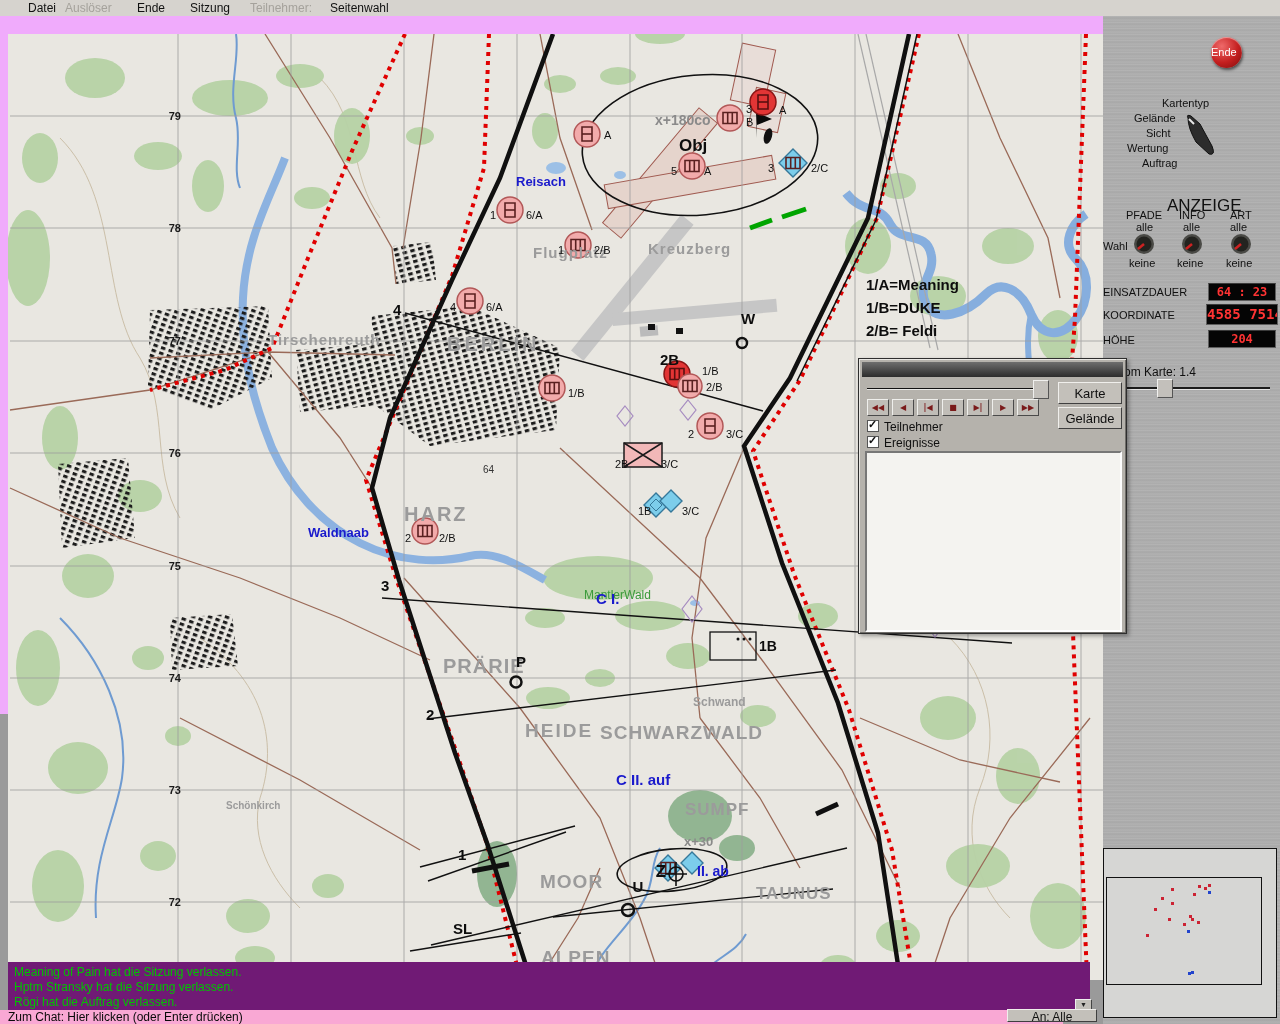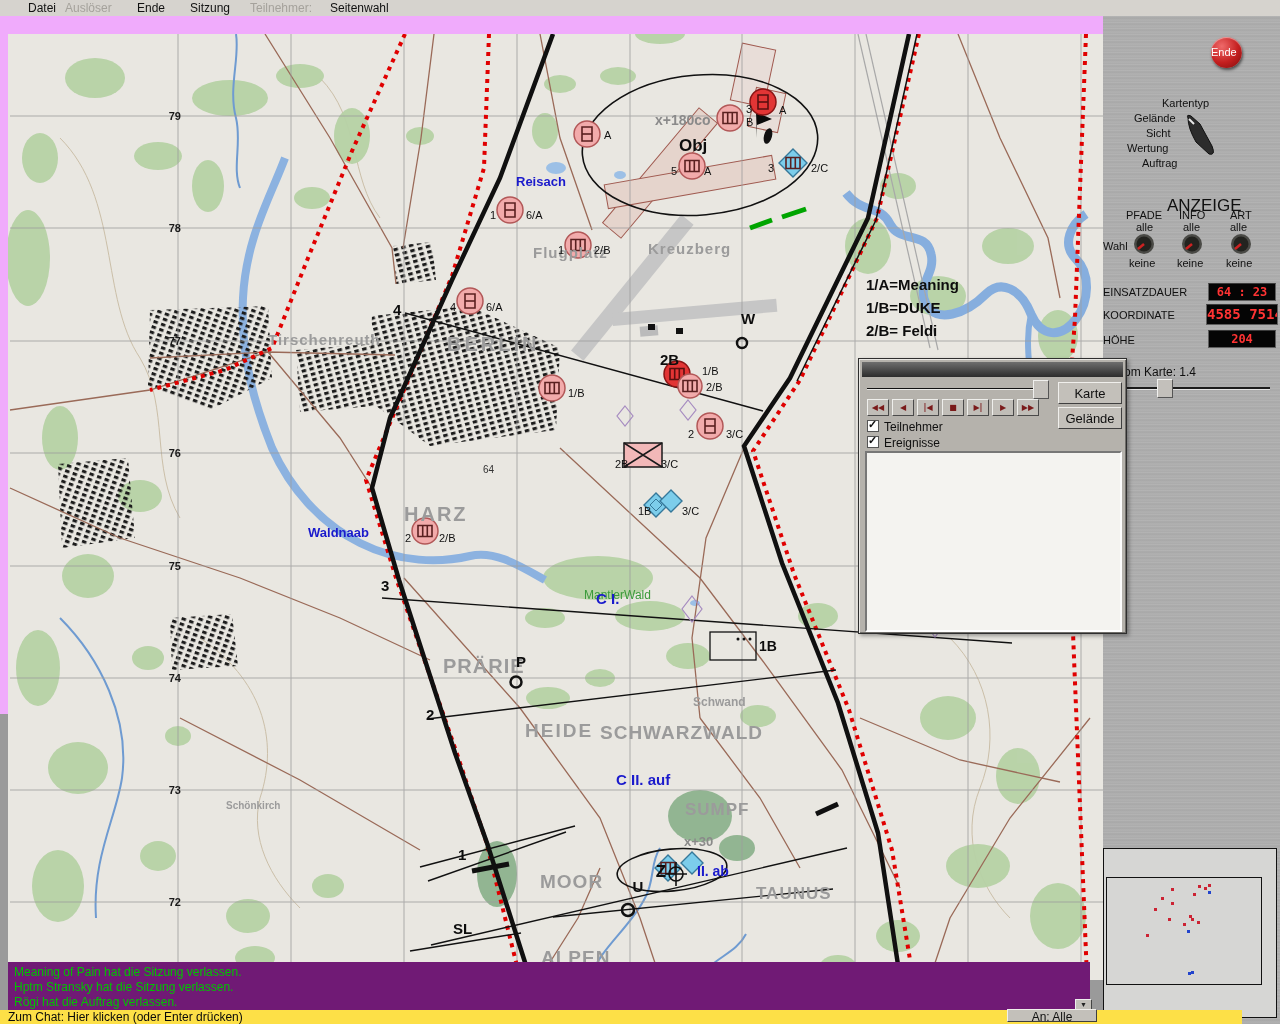--- a/index.html
+++ b/index.html
@@ -57,21 +57,21 @@
   .chk.checked::after{content:"✓";position:absolute;left:0px;top:-3px;font-size:11px;color:#111;font-weight:bold}
   .listbox{position:absolute;left:6px;top:92px;width:253px;height:177px;background:#f4f3f0;
     border:2px solid #777;border-right-color:#fff;border-bottom-color:#fff}
 
   
   .chatbox{position:absolute;left:8px;top:962px;width:1082px;height:48px;background:#701a75;cursor:text}
   .chatline{position:absolute;left:6px;font-size:12px;color:#00c400;white-space:nowrap}
   .chat-drop{position:absolute;left:1067px;top:37px;width:15px;height:10px;background:#c3c0ba;
     border:1px solid #444;border-top-color:#eee;border-left-color:#eee;color:#222;
     font-size:7px;line-height:9px;text-align:center;cursor:pointer}
-  .statusbar{position:absolute;left:0;top:1010px;width:1242px;height:14px;background:#fde047;
+  .statusbar{position:absolute;left:0;top:1010px;width:1063px;height:14px;background:#f9a8d4;
     font-size:12px;color:#0a0a0a}
   .statusbar .prompt{position:absolute;left:8px;top:0px;white-space:nowrap}
   .an-alle{position:absolute;left:1007px;top:-1px;width:90px;height:13px;line-height:13px;font-size:12px}
 
   
   .uc{fill:#f2abab;stroke:#b25858;stroke-width:1.5}
   .ucr{fill:#e23535;stroke:#8a1515;stroke-width:1.5}
   .ug{stroke:#5a2020;stroke-width:1.6;fill:none}
   .ugr{stroke:#5a0f0f;stroke-width:1.6;fill:none}
   .ud{fill:#7ccdeb;stroke:#36789a;stroke-width:1.4}

